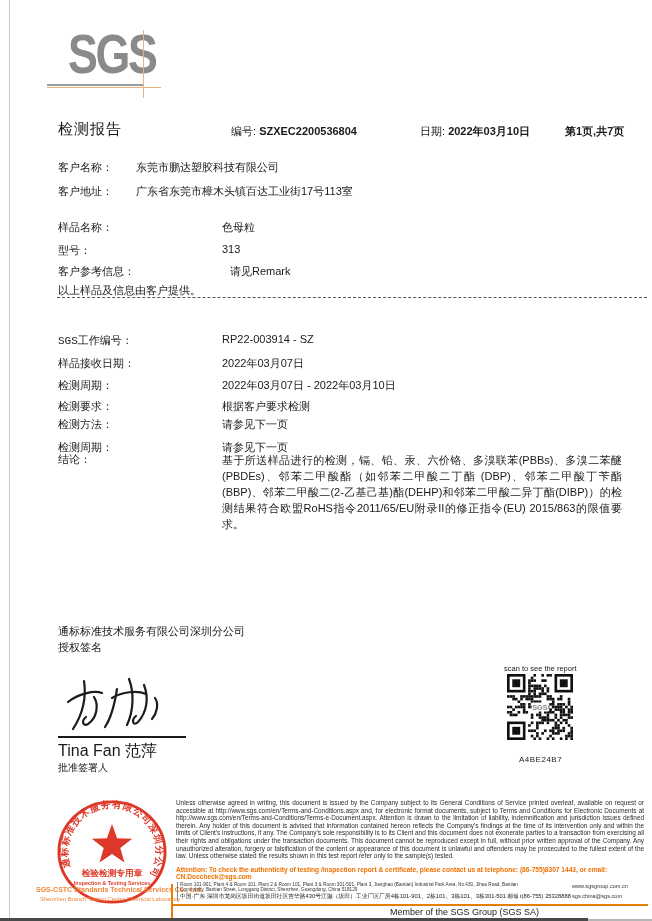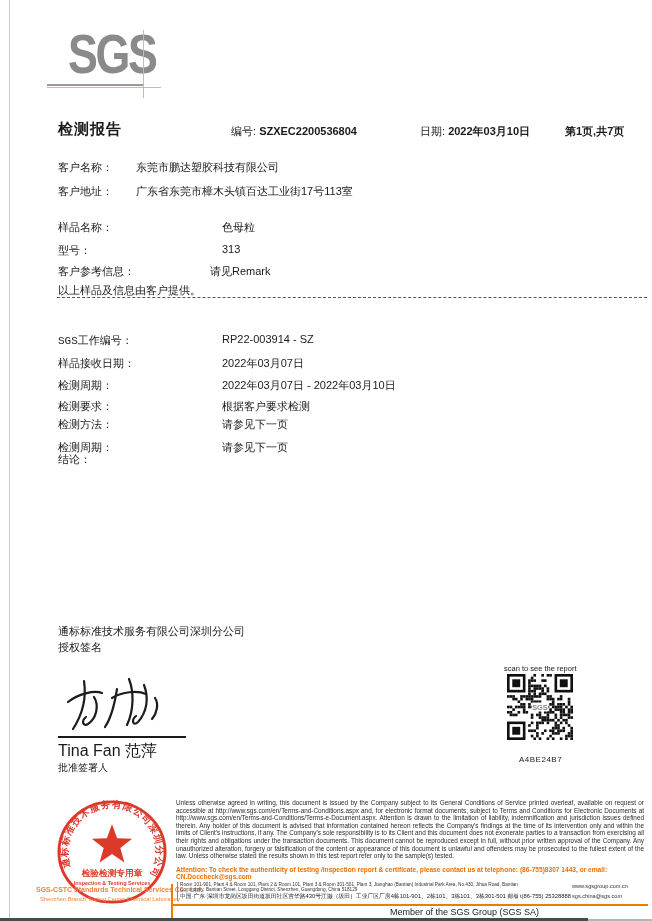--- a/index.html
+++ b/index.html
@@ -11,21 +11,21 @@
   .edge-bottom{position:absolute;left:0;top:918px;width:588px;height:3px;background:#4a4a4a;}
   .edge-bottom2{position:absolute;left:588px;top:919px;width:64px;height:2px;background:#b5b5b5;}
 
   
   .logo{position:absolute;left:68px;top:26px;font-size:56px;font-weight:800;color:#8a8a8a;
         letter-spacing:-3px;transform:scaleX(.80);transform-origin:left top;line-height:56px;}
   .logo-underline{position:absolute;left:47px;top:84px;width:96px;height:2px;background:#9a9a9a;}
   .cross-h{position:absolute;left:47px;top:87px;width:114px;height:1px;background:#eab183;}
   .cross-v{position:absolute;left:143px;top:30px;width:1px;height:68px;background:#eab183;}
 
-  .doc-title{position:absolute;left:58px;top:120px;font-size:15px;font-weight:700;letter-spacing:1px;}
+  .doc-title{position:absolute;left:58px;top:120px;font-size:15px;font-weight:400;letter-spacing:1px;}
   .hmeta{position:absolute;top:124px;font-size:11px;white-space:nowrap;text-align:center;}
   .hmeta .b{font-weight:700;}
 
   .row{position:absolute;left:0;width:652px;font-size:11px;}
   .lab{position:absolute;left:58px;white-space:nowrap;font-family:Liberation Mono, monospace;}
   .val{position:absolute;white-space:nowrap;}
 
   .dashed{position:absolute;left:57px;top:297px;width:590px;border-top:1px dashed #555;}
 
   .conclusion{position:absolute;left:222px;top:452px;width:400px;font-size:11px;line-height:16px;text-align:justify;}
@@ -94,21 +94,21 @@
   <div class="row" style="top:220px">
     <span class="lab">样品名称：</span>
     <span class="val" style="left:222px">色母粒</span>
   </div>
   <div class="row" style="top:243px">
     <span class="lab">型号：</span>
     <span class="val" style="left:222px">313</span>
   </div>
   <div class="row" style="top:264px">
     <span class="lab">客户参考信息：</span>
-    <span class="val" style="left:210px">请见Remark</span>
+    <span class="val" style="left:230px">请见Remark</span>
   </div>
   <div class="row" style="top:283px">
     <span class="lab">以上样品及信息由客户提供。</span>
   </div>
 
   <div class="dashed"></div>
 
   <div class="row" style="top:333px">
     <span class="lab">SGS工作编号：</span>
     <span class="val" style="left:222px">RP22-003914 - SZ</span>
@@ -129,20 +129,21 @@
     <span class="lab">检测方法：</span>
     <span class="val" style="left:222px">请参见下一页</span>
   </div>
   <div class="row" style="top:440px">
     <span class="lab">检测周期：</span>
     <span class="val" style="left:222px">请参见下一页</span>
   </div>
   <div class="row" style="top:452px">
     <span class="lab">结论：</span>
   </div>
+  <div class="conclusion">基于所送样品进行的检测，镉、铅、汞、六价铬、多溴联苯(PBBs)、多溴二苯醚(PBDEs)、邻苯二甲酸酯（如邻苯二甲酸二丁酯 (DBP)、邻苯二甲酸丁苄酯(BBP)、邻苯二甲酸二(2-乙基己基)酯(DEHP)和邻苯二甲酸二异丁酯(DIBP)）的检测结果符合欧盟RoHS指令2011/65/EU附录II的修正指令(EU) 2015/863的限值要求。</div>
 
   <div class="sig-company">通标标准技术服务有限公司深圳分公司</div>
   <div class="sig-auth">授权签名</div>
   <svg class="sig-svg" width="130" height="68" viewBox="0 0 130 68">
     <g fill="none" stroke="#1c1c1c" stroke-width="2.2" stroke-linecap="round">
       <path d="M8 34 C18 26 34 22 42 25"></path>
       <path d="M24 13 C26 26 24 44 13 61"></path>
       <path d="M34 29 C39 37 37 50 28 56 C23 59 21 53 26 49"></path>
       <path d="M57 21 C55 34 51 50 45 59"></path>
       <path d="M52 30 C62 24 77 22 86 26"></path>

